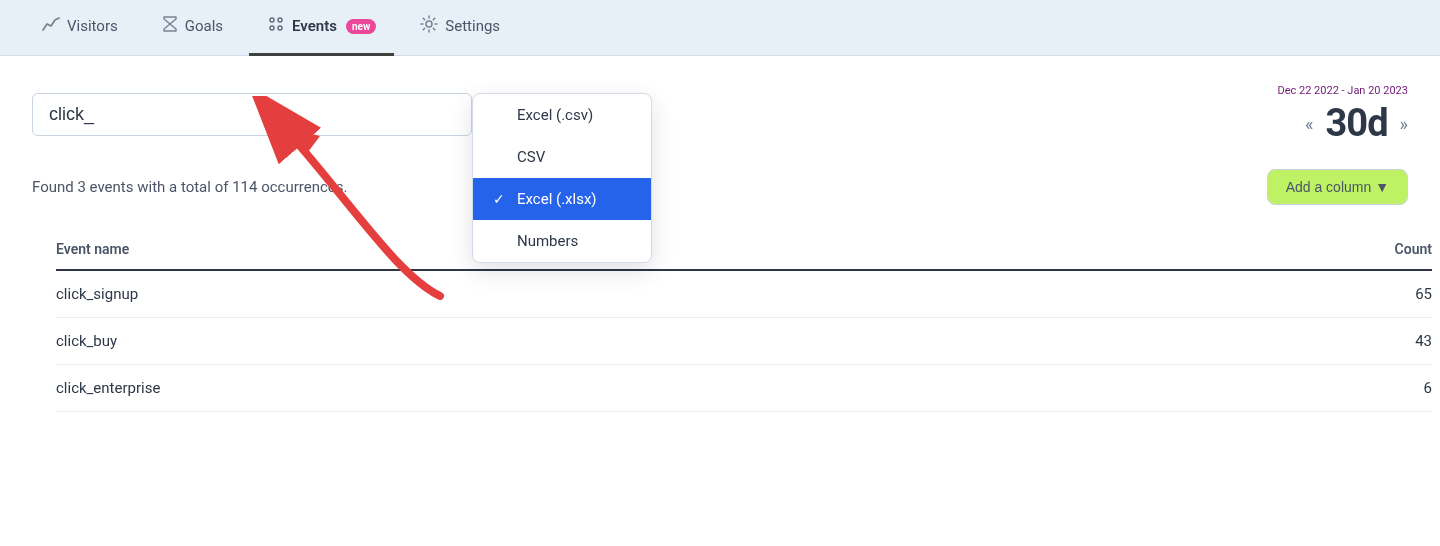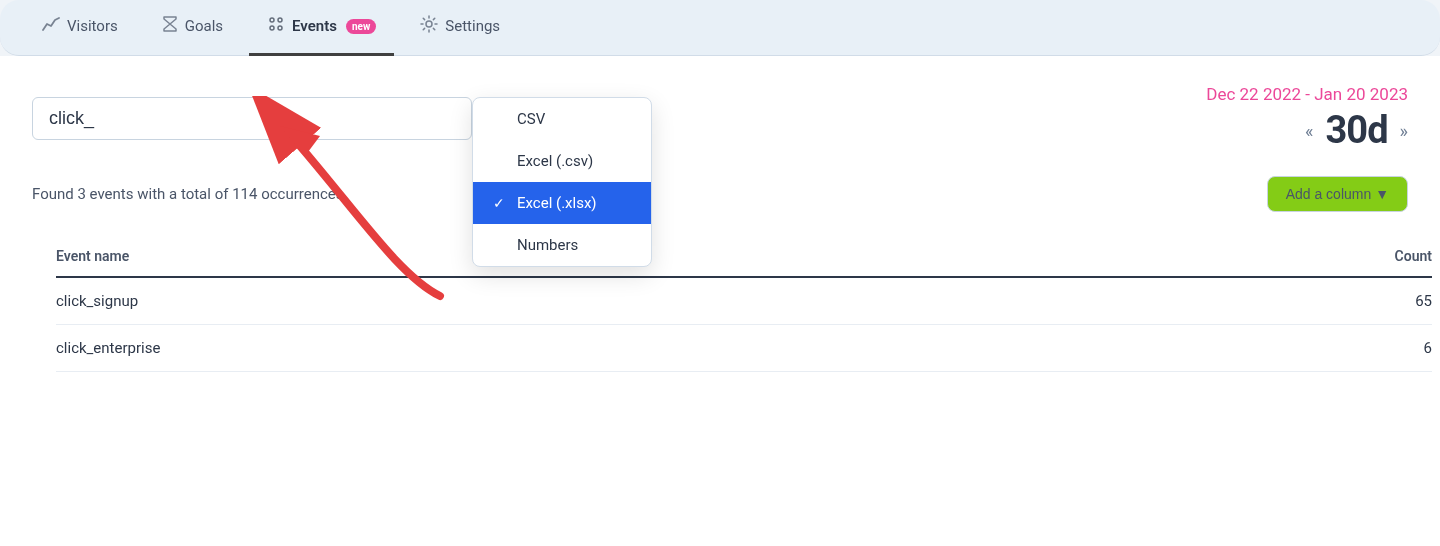--- a/index.html
+++ b/index.html
@@ -12,21 +12,20 @@
 
     
     .nav-bar {
       background: #e8f0f7;
       border-bottom: 1px solid #d1dce8;
       display: flex;
       align-items: center;
       padding: 0 24px;
       height: 56px;
       gap: 8px;
-      border-radius: 19px;
     }
     .nav-item {
       display: flex;
       align-items: center;
       gap: 7px;
       padding: 16px 18px;
       font-size: 15px;
       color: #4a5568;
       cursor: pointer;
       position: relative;
@@ -100,22 +99,22 @@
     }
 
     
     .date-period {
       display: flex;
       flex-direction: column;
       align-items: flex-end;
       gap: 4px;
     }
     .date-range-text {
-      font-size: 17px;
-      color: #ec4899;
+      font-size: 11px;
+      color: #701a75;
     }
     .period-controls {
       display: flex;
       align-items: center;
       gap: 12px;
     }
     .period-arrow {
       font-size: 18px;
       color: #718096;
       cursor: pointer;
@@ -167,21 +166,21 @@
       align-items: center;
       justify-content: space-between;
     }
     .add-column-btn {
       border: 1.5px solid #c8d4e0;
       border-radius: 8px;
       padding: 9px 18px;
       font-size: 14px;
       color: #4a5568;
       cursor: pointer;
-      background: #84cc16;
+      background: #bef264;
       display: flex;
       align-items: center;
       gap: 8px;
     }
 
     
     .events-table {
       width: 100%;
       border-collapse: collapse;
       margin-left: 24px;
@@ -273,25 +272,25 @@
             <circle cx="9" cy="9" r="8" stroke="#2d5f9e" stroke-width="1.5" fill="none"></circle>
             <path d="M9 5v6M6 9l3 3 3-3" stroke="#2d5f9e" stroke-width="1.5" stroke-linecap="round" stroke-linejoin="round"></path>
           </svg>
         </span>
         <span>Download</span>
       </button>
 
       <div class="dropdown-menu">
         <div class="dropdown-item">
           <span class="check-mark"></span>
-          <span>CSV</span>
+          <span>Excel (.csv)</span>
         </div>
         <div class="dropdown-item">
           <span class="check-mark"></span>
-          <span>Excel (.csv)</span>
+          <span>CSV</span>
         </div>
         <div class="dropdown-item selected">
           <span class="check-mark">✓</span>
           <span>Excel (.xlsx)</span>
         </div>
         <div class="dropdown-item">
           <span class="check-mark"></span>
           <span>Numbers</span>
         </div>
       </div>
@@ -338,19 +337,23 @@
           <span>Count</span>
         </th>
       </tr>
     </thead>
     <tbody>
       <tr>
         <td>click_signup</td>
         <td class="right">65</td>
       </tr>
       <tr>
+        <td>click_buy</td>
+        <td class="right">43</td>
+      </tr>
+      <tr>
         <td>click_enterprise</td>
         <td class="right">6</td>
       </tr>
     </tbody>
   </table>
 
 </div>
 
 </body></html>

